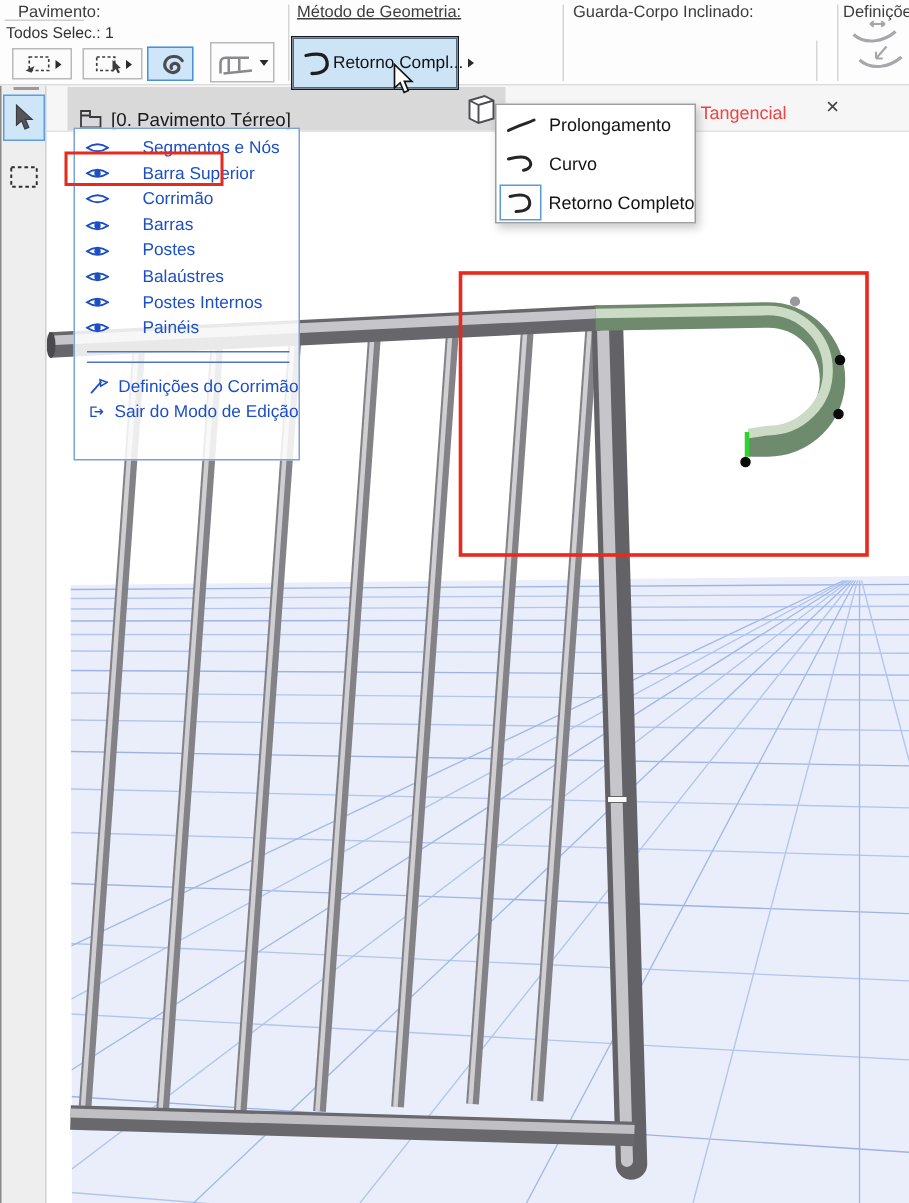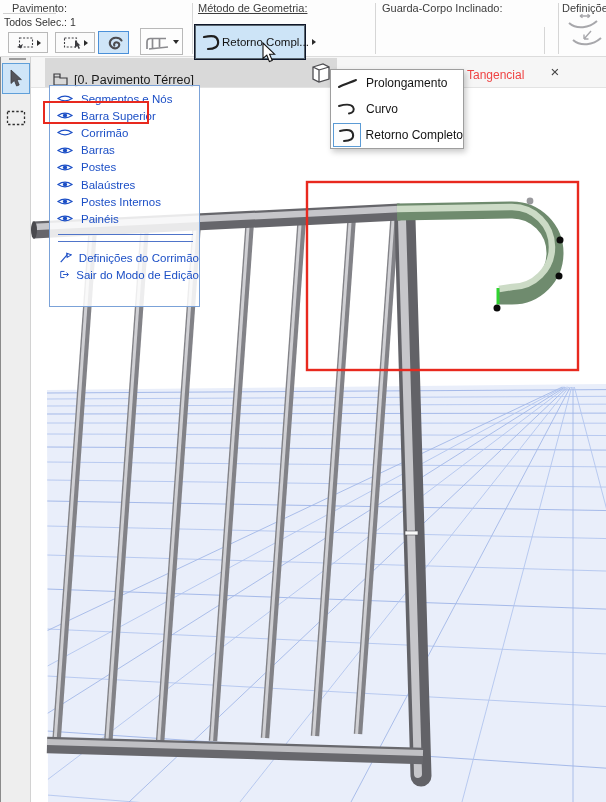--- a/index.html
+++ b/index.html
@@ -51,21 +51,21 @@
   .strip-btn.selected{background:#cfe5f8;border:1px solid #5f9fd9;}
   #strip-dash{position:absolute;left:8px;top:1px;width:17px;height:2px;background:#9b9b9b;}
 
   
   #scene{left:31px;top:88px;width:575px;height:714px;z-index:1;}
 
   
   #palette{left:49px;top:85px;width:151px;height:222px;background:rgba(255,255,255,0.86);
            border:1px solid #7ba2d8;z-index:6;padding-top:4px;}
   .pal-item{height:17.2px;display:flex;align-items:center;padding-left:7px;}
-  .pal-item .lbl{font-size:11.5px;color:#1c4fc6;margin-left:8px;white-space:nowrap;}
+  .pal-item .lbl{font-size:11.5px;color:#1c4fc6;margin-left:22px;white-space:nowrap;}
   .pal-sep{height:1px;background:#4f74c9;margin:6px 6px 5px 8px;}
   .pal-action{height:17px;display:flex;align-items:flex-end;padding-left:9px;}
   .pal-action .lbl{font-size:11.5px;color:#1c4fc6;margin-left:7px;white-space:nowrap;}
   #row-redbox{left:43px;top:101px;width:106px;height:23px;border:2px solid #e8291e;z-index:7;}
 
   #cursor{left:261px;top:42px;z-index:12;}
 </style>
 </head>
 <body>
 

